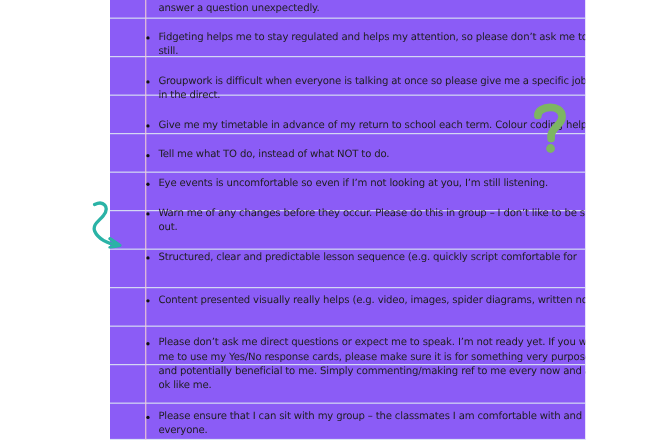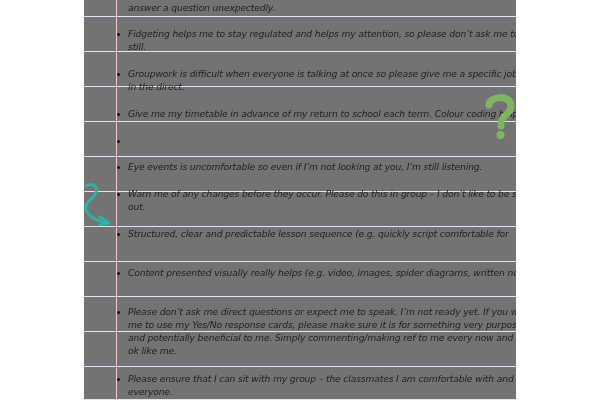--- a/index.html
+++ b/index.html
@@ -11,27 +11,26 @@
     overflow: hidden;
   }
   .stage {
     position: relative;
     width: 600px;
     height: 400px;
     background: #ffffff;
   }
   .paper {
     position: absolute;
-    left: 84px;
+    left: 100px;
     top: 0;
     width: 432px;
     height: 400px;
-    background: #737373;
+    background: #8b5cf6;
     overflow: hidden;
-    font-style: italic;
   }
   .rule {
     position: absolute;
     left: 0;
     width: 100%;
     height: 1px;
     background: #dbe5f4;
   }
   .margin-line {
     position: absolute;
@@ -100,20 +99,21 @@
     <div class="text-line" style="top:41px">still.</div>
 
     <div class="bullet" style="top:73px"></div>
     <div class="text-line" style="top:68px">Groupwork is difficult when everyone is talking at once so please give me a specific job to do</div>
     <div class="text-line" style="top:81px">in the direct.</div>
 
     <div class="bullet" style="top:113px"></div>
     <div class="text-line" style="top:108px">Give me my timetable in advance of my return to school each term. Colour coding helps.</div>
 
     <div class="bullet" style="top:140px"></div>
+    <div class="text-line" style="top:135px">Tell me what TO do, instead of what NOT to do.</div>
 
     <div class="bullet" style="top:166px"></div>
     <div class="text-line" style="top:161px">Eye events is uncomfortable so even if I’m not looking at you, I’m still listening.</div>
 
     <div class="bullet" style="top:193px"></div>
     <div class="text-line" style="top:188px">Warn me of any changes before they occur. Please do this in group – I don’t like to be singled</div>
     <div class="text-line" style="top:201px">out.</div>
 
     <div class="bullet" style="top:233px"></div>
     <div class="text-line" style="top:228px">Structured, clear and predictable lesson sequence (e.g. quickly script comfortable for</div>

